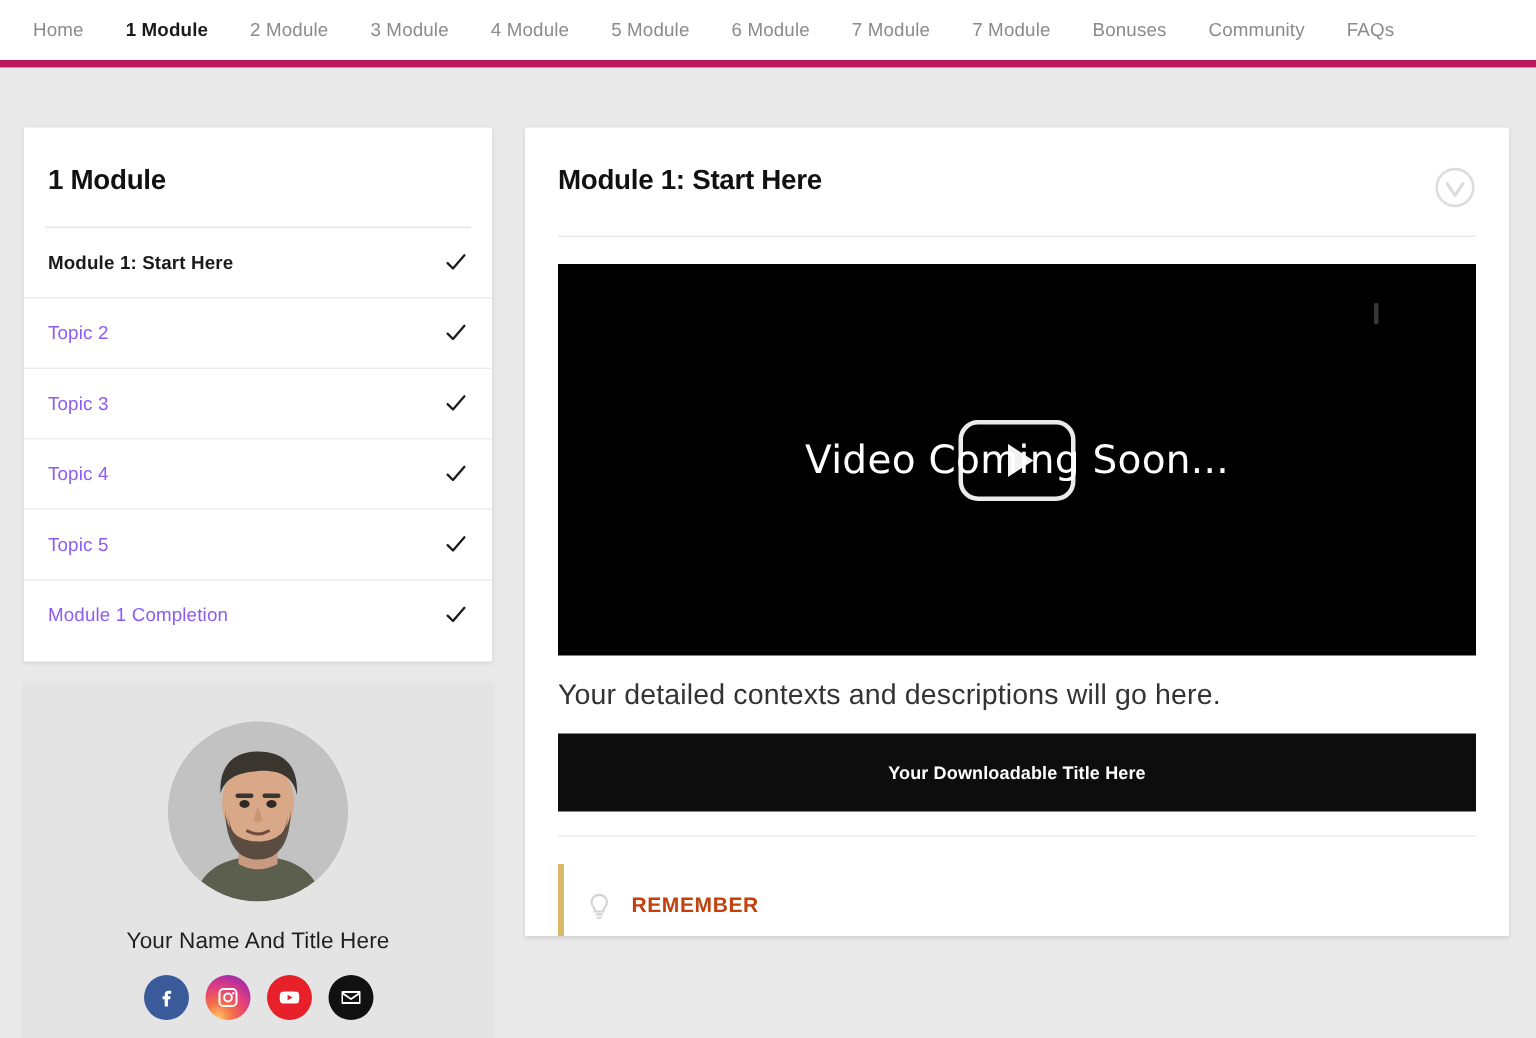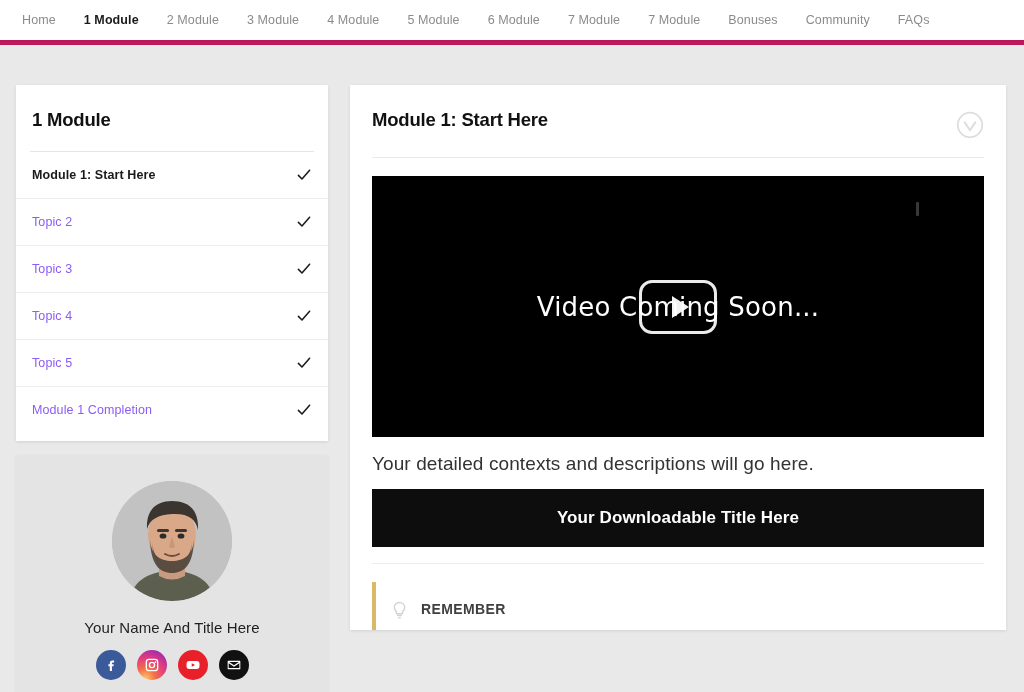--- a/index.html
+++ b/index.html
@@ -244,21 +244,21 @@
     letter-spacing: 0.1px;
   }
 
   .download-btn {
     display: block;
     width: 100%;
     background: #0d0d0d;
     color: #ffffff;
     border: none;
     padding: 19px 10px;
-    font-size: 17px;
+    font-size: 12px;
     font-weight: bold;
     font-family: "Liberation Sans", sans-serif;
     cursor: pointer;
     letter-spacing: 0.1px;
   }
 
   .post-rule {
     height: 1px;
     background: #ececec;
     margin: 16px 0 0 0;
@@ -275,21 +275,21 @@
   .bulb {
     width: 19px; height: 19px;
     flex: 0 0 19px;
     opacity: 0.17;
     margin-top: 1px;
   }
   .bulb svg { display:block; width:100%; height:100%; }
   .remember-label {
     font-size: 14px;
     font-weight: bold;
-    color: #404040;
+    color: #c2410c;
     letter-spacing: 0.4px;
     padding-top: 1px;
   }
 </style>
 </head>
 <body>
 
 <div class="topnav">
 
 <div class="nav-item">Home</div>

